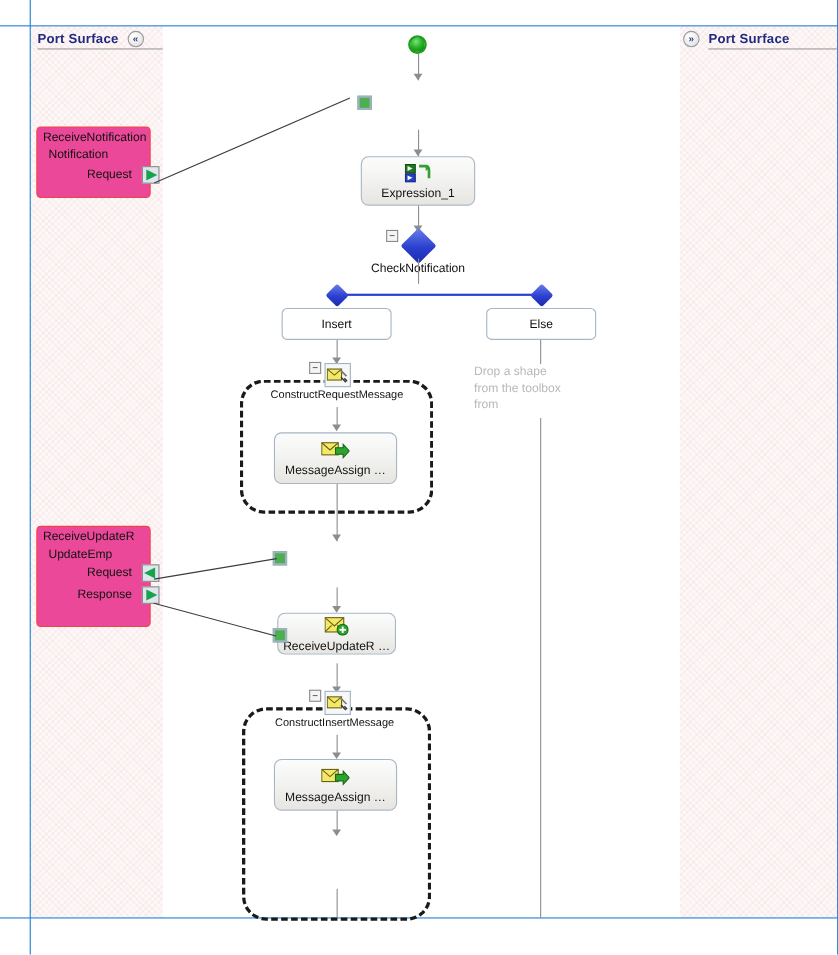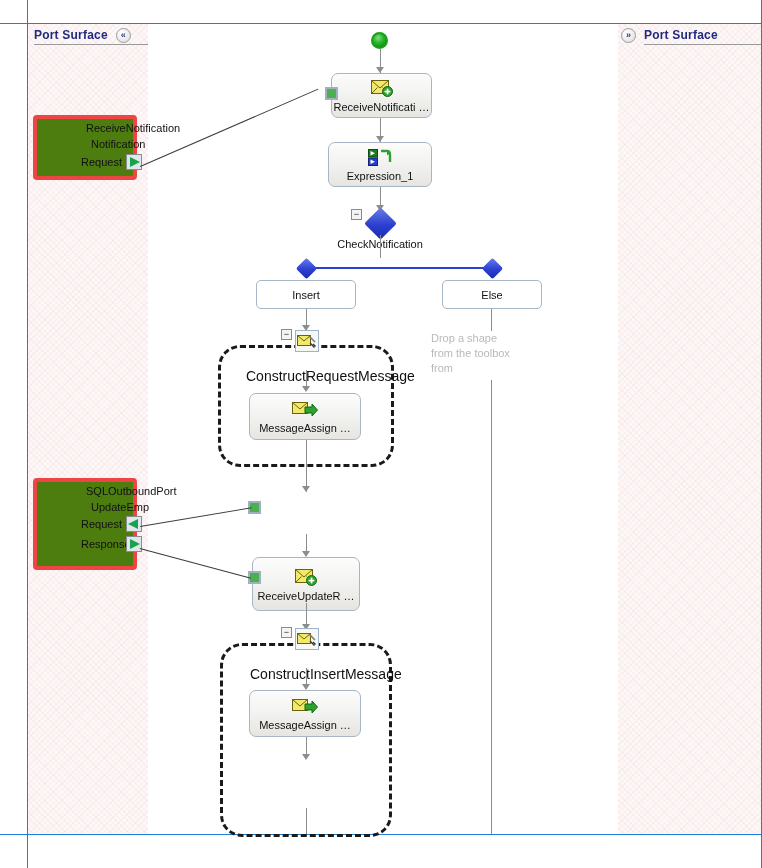--- a/index.html
+++ b/index.html
@@ -68,26 +68,25 @@
     line-height: 13px;
     text-align: center;
     font-weight: bold;
     cursor: pointer;
     flex: 0 0 auto;
   }
 
   
   .port-box {
     position: absolute;
-    background: #4d7c0f;
-    border: 4px solid #ef4444;
+    background: #ec4899;
+    border: 1px solid #ef4444;
     border-radius: 4px;
     font-size: 11px;
     color: #111111;
-    padding-left: 44px;
   }
   .port-title {
     padding: 3px 0 2px 5px;
     font-size: 11px;
     color: #111;
   }
   .port-opname {
     padding: 2px 0 1px 10px;
     font-size: 11px;
   }
@@ -153,24 +152,23 @@
 
   
   .scope {
     position: absolute;
     border: 3px dashed #1a1a1a;
     border-radius: 22px;
     background: transparent;
   }
   .scope-label {
     position: absolute;
-    font-size: 14px;
+    font-size: 10px;
     color: #111;
     white-space: nowrap;
-    margin-top: 14px;
   }
 
   
   .diamond {
     position: absolute;
     width: 23px; height: 23px;
     background: linear-gradient(135deg, #6b7fe8 0%, #2b3fd0 55%, #1b2bad 100%);
     transform: rotate(45deg);
     border-radius: 2px;
     cursor: pointer;
@@ -258,34 +256,20 @@
   <div class="surface-header" id="header-right">
     <span class="chev">»</span>
     <span>Port Surface</span>
   </div>
   <div class="hdr-rule" id="hdr-rule-right"></div>
 
   <div id="begin-marker" style="left:371px; top:32px;"></div>
   <div class="vline" style="left:380px; top:49px; height:24px;"></div>
   <div class="arrow-head" style="left:376px; top:67px;"></div>
 
-  <div class="shape" style="left:331px; top:73px; width:101px; height:45px;">
-    <span class="glyph">
-      <svg class="icon-svg" width="22" height="17" viewBox="0 0 22 17">
-        <rect x="0.5" y="0.5" width="17" height="13" fill="#f2e86a" stroke="#6b6210"></rect>
-        <polyline points="0.5,0.5 9,8 17.5,0.5" fill="none" stroke="#6b6210"></polyline>
-        <polyline points="0.5,13.5 6.5,7.5" fill="none" stroke="#6b6210"></polyline>
-        <polyline points="17.5,13.5 11.5,7.5" fill="none" stroke="#6b6210"></polyline>
-        <circle cx="16.5" cy="11.5" r="5" fill="#2fa12f" stroke="#0e6b0e"></circle>
-        <rect x="15.7" y="8.6" width="1.7" height="5.8" fill="#ffffff"></rect>
-        <rect x="13.6" y="10.7" width="5.8" height="1.7" fill="#ffffff"></rect>
-      </svg>
-    </span>
-    <span class="cap">ReceiveNotificati …</span>
-  </div>
   <div class="sq-conn" style="left:325px; top:87px;"></div>
 
   <div class="vline" style="left:380px; top:118px; height:24px;"></div>
   <div class="arrow-head" style="left:376px; top:136px;"></div>
 
   <div class="shape" style="left:328px; top:142px; width:104px; height:45px;">
     <span class="glyph">
       <svg class="icon-svg" width="24" height="17" viewBox="0 0 24 17">
         <rect x="0.5" y="0.5" width="9" height="7.5" fill="#1f7a1f" stroke="#0d4d0d"></rect>
         <polygon points="2.5,2 7,4.2 2.5,6.4" fill="#ffffff"></polygon>
@@ -356,21 +340,21 @@
   </div>
 
   <div class="vline" style="left:306px; top:440px; height:52px;"></div>
   <div class="arrow-head" style="left:302px; top:486px;"></div>
 
   <div class="sq-conn" style="left:248px; top:501px;"></div>
 
   <div class="vline" style="left:306px; top:534px; height:22px;"></div>
   <div class="arrow-head" style="left:302px; top:551px;"></div>
 
-  <div class="shape" style="left:252px; top:557px; width:108px; height:54px;">
+  <div class="shape" style="left:252px; top:557px; width:108px; height:38px;">
     <span class="glyph">
       <svg class="icon-svg" width="22" height="17" viewBox="0 0 22 17">
         <rect x="0.5" y="0.5" width="17" height="13" fill="#f2e86a" stroke="#6b6210"></rect>
         <polyline points="0.5,0.5 9,8 17.5,0.5" fill="none" stroke="#6b6210"></polyline>
         <polyline points="0.5,13.5 6.5,7.5" fill="none" stroke="#6b6210"></polyline>
         <polyline points="17.5,13.5 11.5,7.5" fill="none" stroke="#6b6210"></polyline>
         <circle cx="16.5" cy="11.5" r="5" fill="#2fa12f" stroke="#0e6b0e"></circle>
         <rect x="15.7" y="8.6" width="1.7" height="5.8" fill="#ffffff"></rect>
         <rect x="13.6" y="10.7" width="5.8" height="1.7" fill="#ffffff"></rect>
       </svg>
@@ -422,21 +406,21 @@
       <span>Request</span>
       <span class="port-conn out">
           <i></i>
         </span>
     </div>
   </div>
 
   <div class="link-line" style="left:140px; top:166px; width:194px; transform:rotate(-23.5deg);"></div>
 
   <div class="port-box" style="left:33px; top:478px; width:104px; height:92px;">
-    <div class="port-title">SQLOutboundPort</div>
+    <div class="port-title">ReceiveUpdateR</div>
     <div class="port-opname">UpdateEmp</div>
     <div class="port-row" style="margin-top:3px;">
       <span>Request</span>
       <span class="port-conn in">
           <i></i>
         </span>
     </div>
     <div class="port-row" style="margin-top:6px;">
       <span>Response</span>
       <span class="port-conn out">

